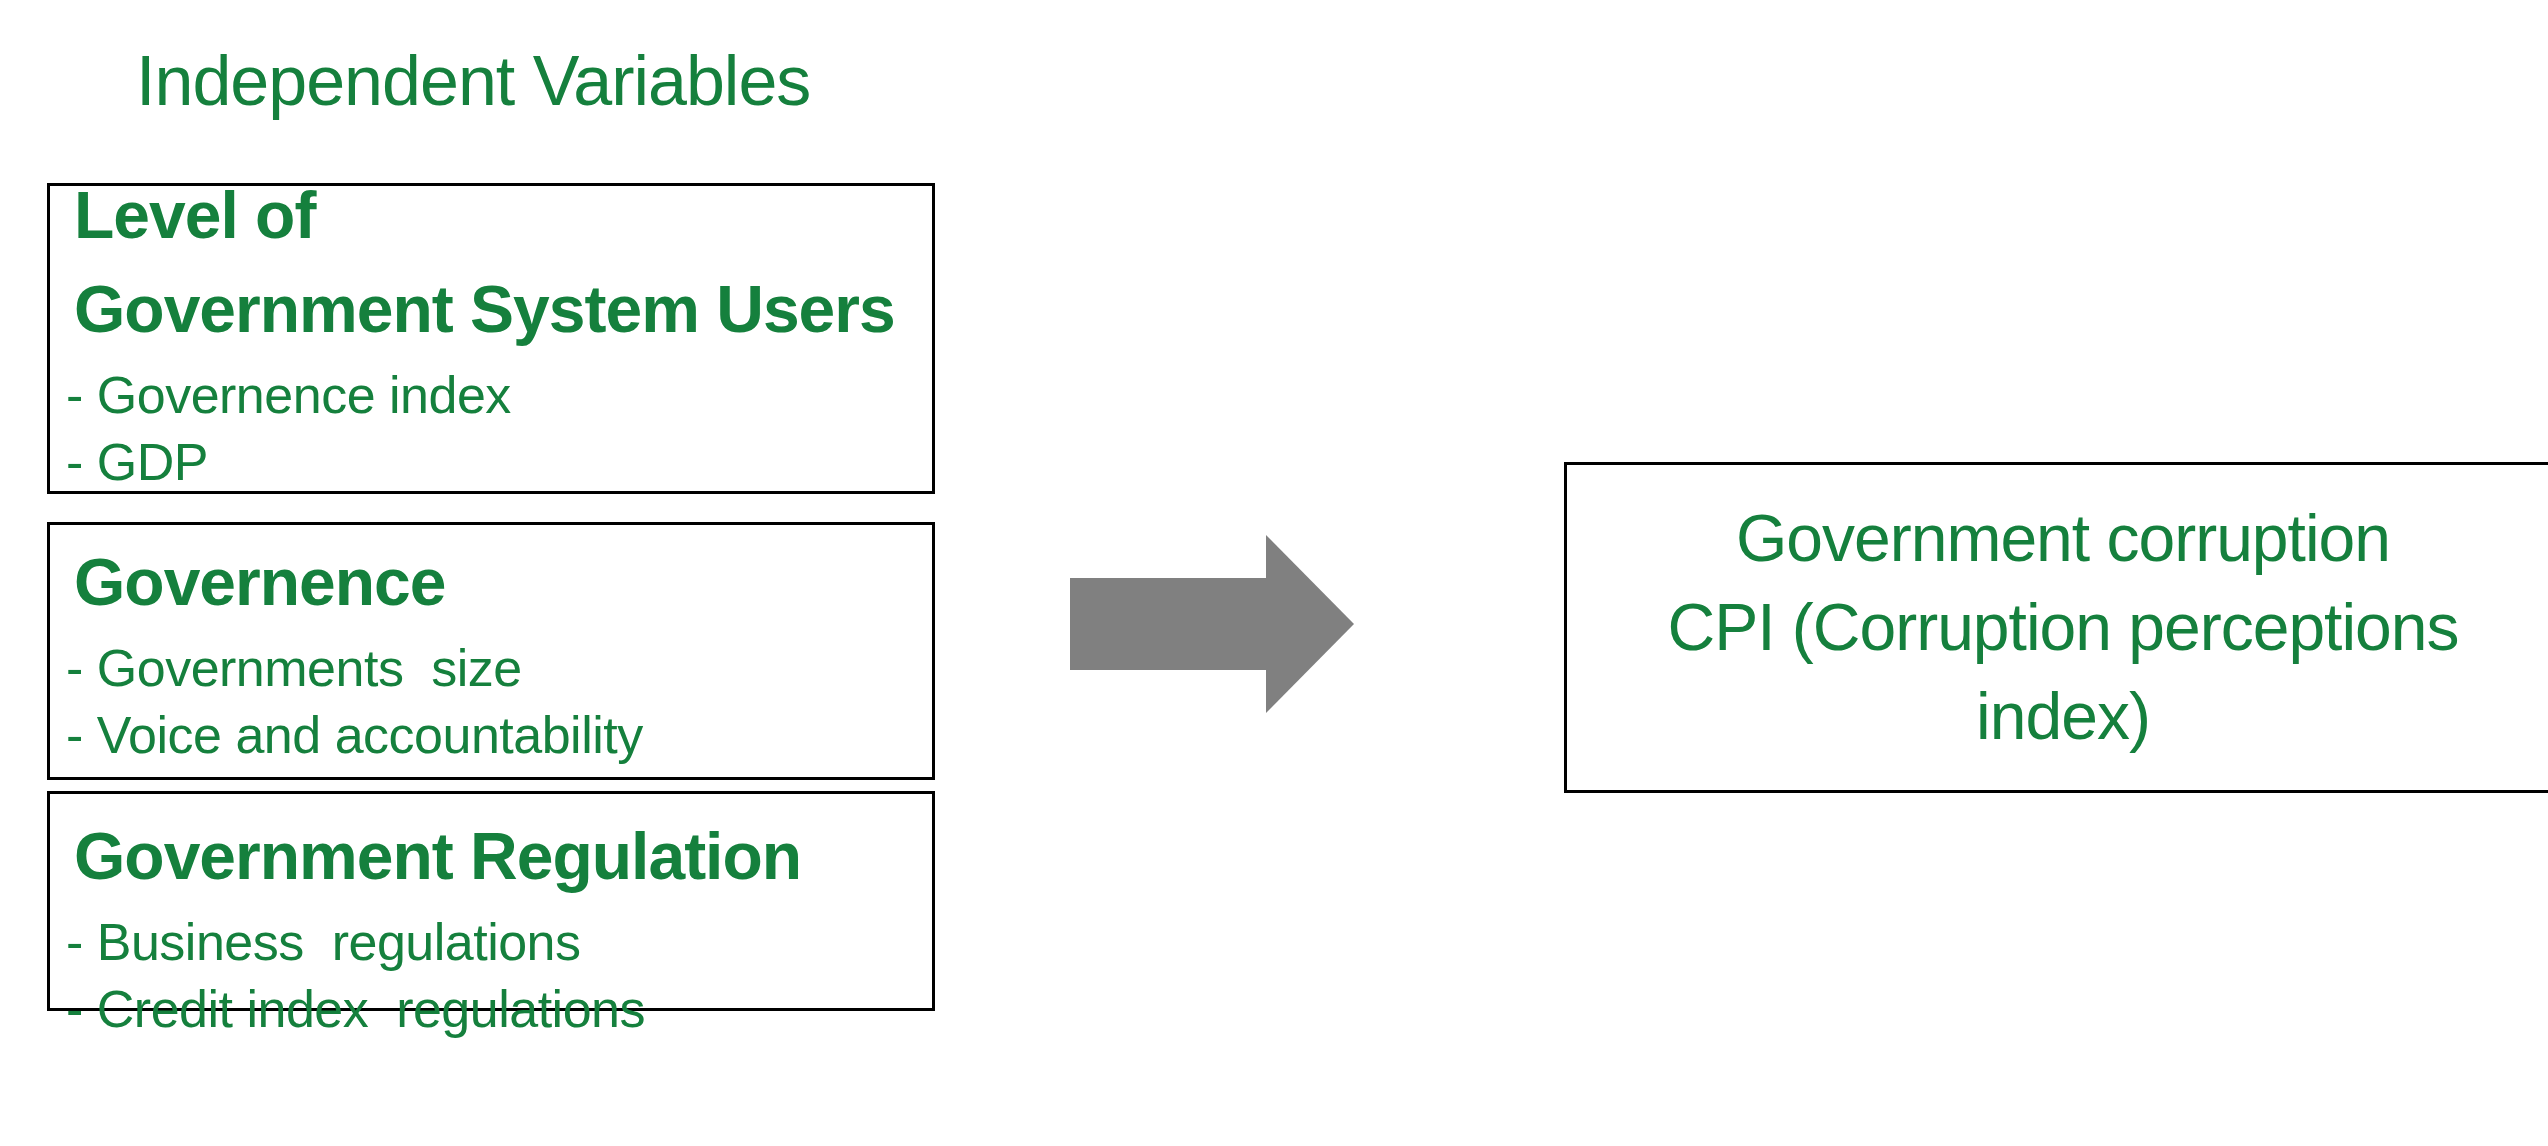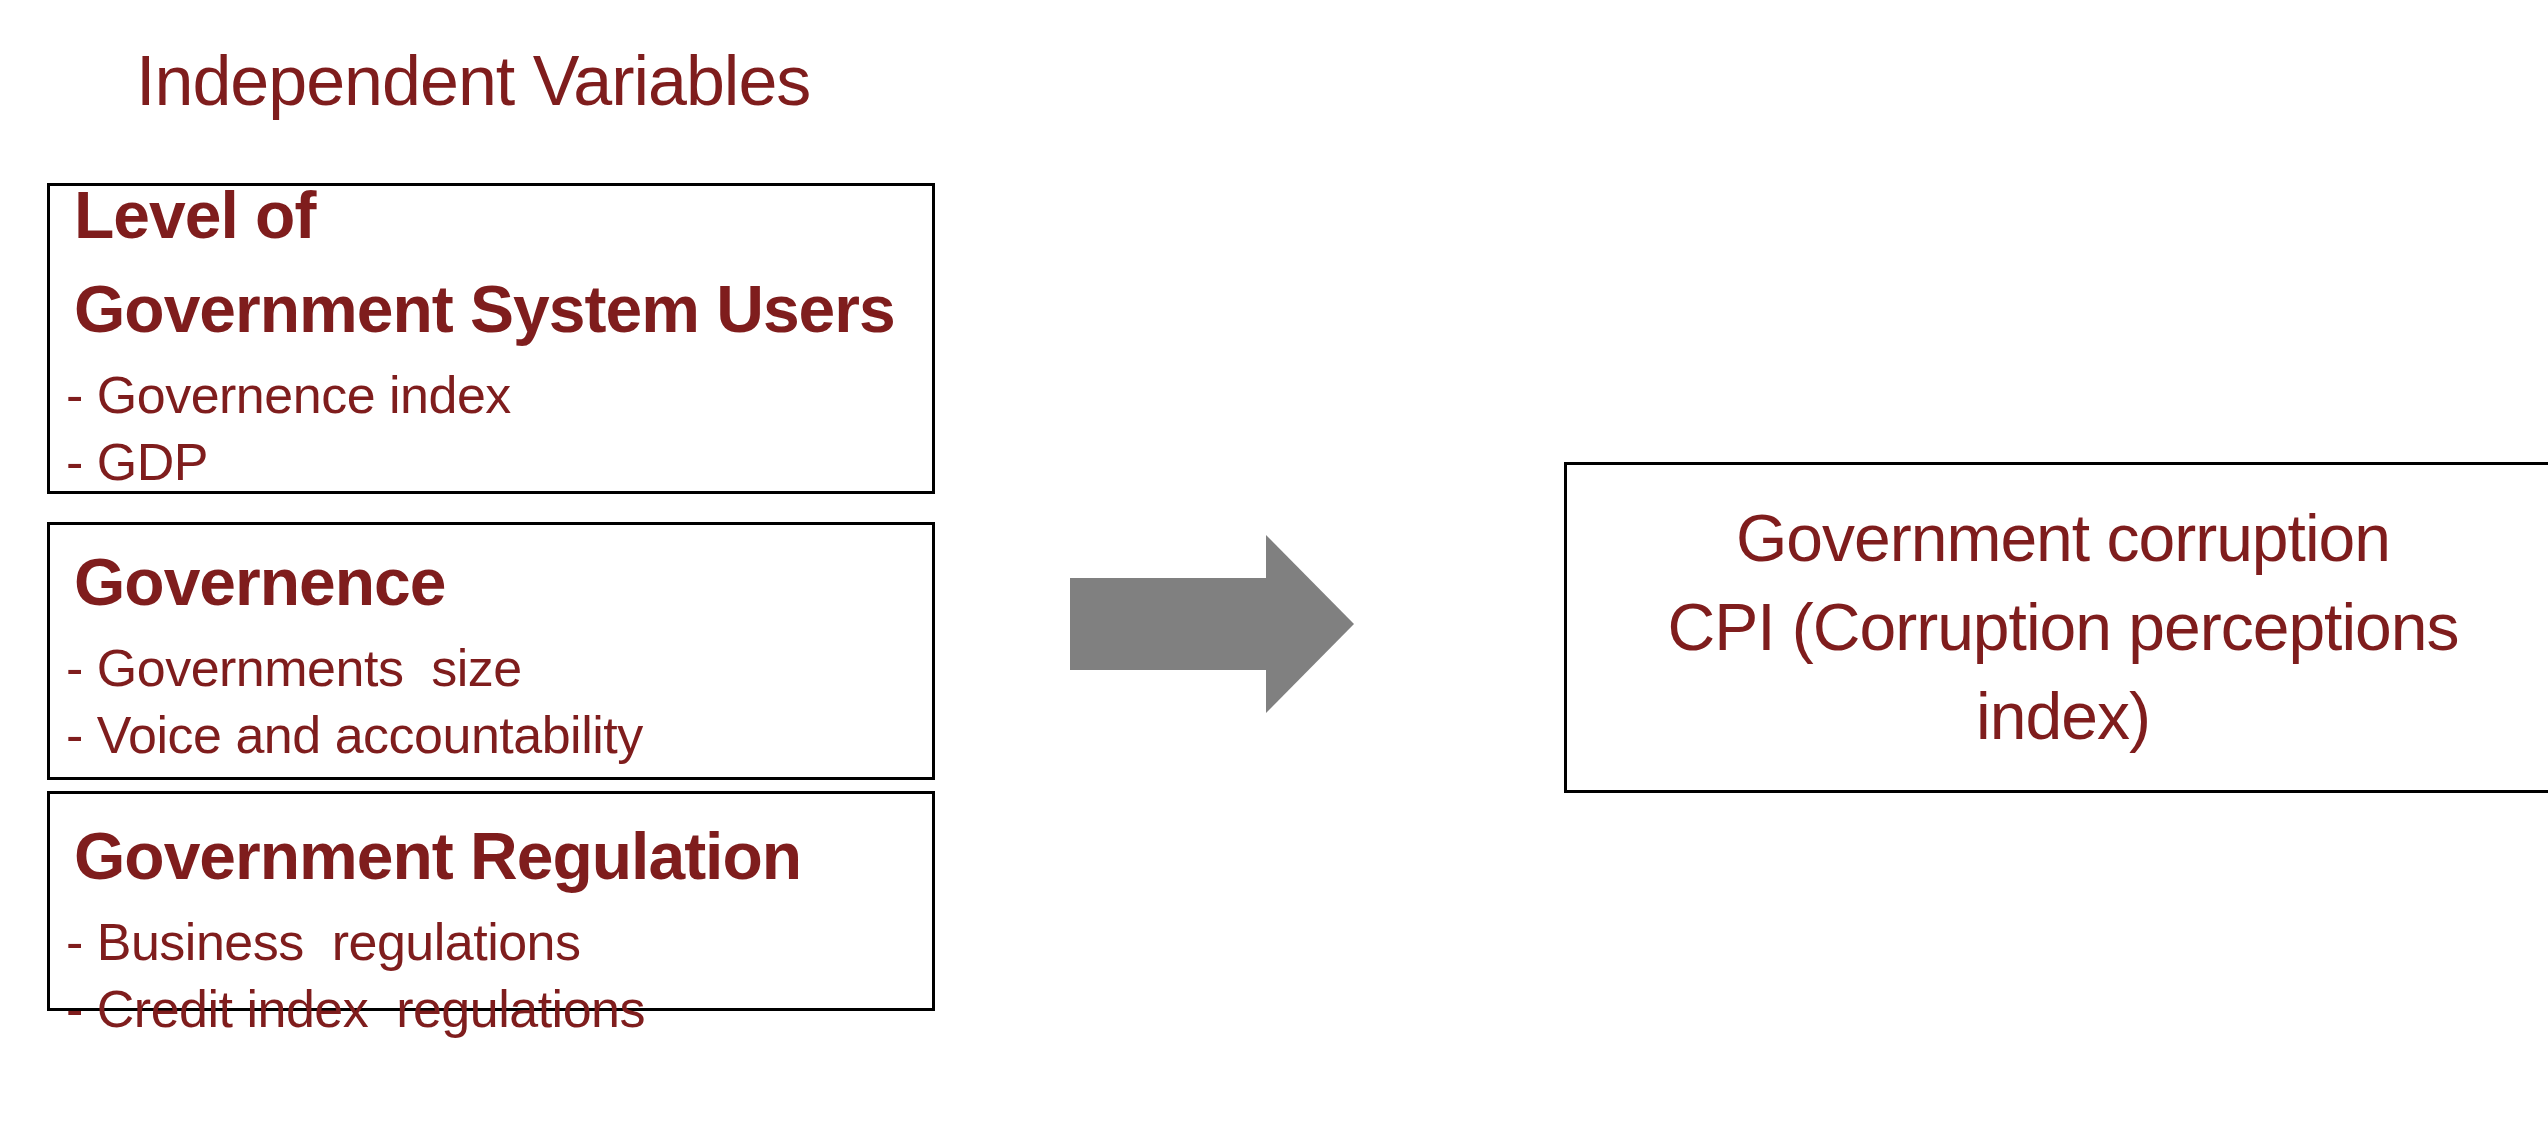--- a/index.html
+++ b/index.html
@@ -5,21 +5,21 @@
   html, body {
     margin: 0;
     padding: 0;
     background: #ffffff;
   }
   .canvas {
     position: relative;
     width: 2548px;
     height: 1146px;
     background: #ffffff;
-    color: #7f1d1d;
+    color: #15803d;
     font-family: "Liberation Sans", sans-serif;
     overflow: hidden;
   }
   .title {
     position: absolute;
     font-size: 70px;
     line-height: 84px;
     letter-spacing: -1px;
     white-space: pre;
   }

